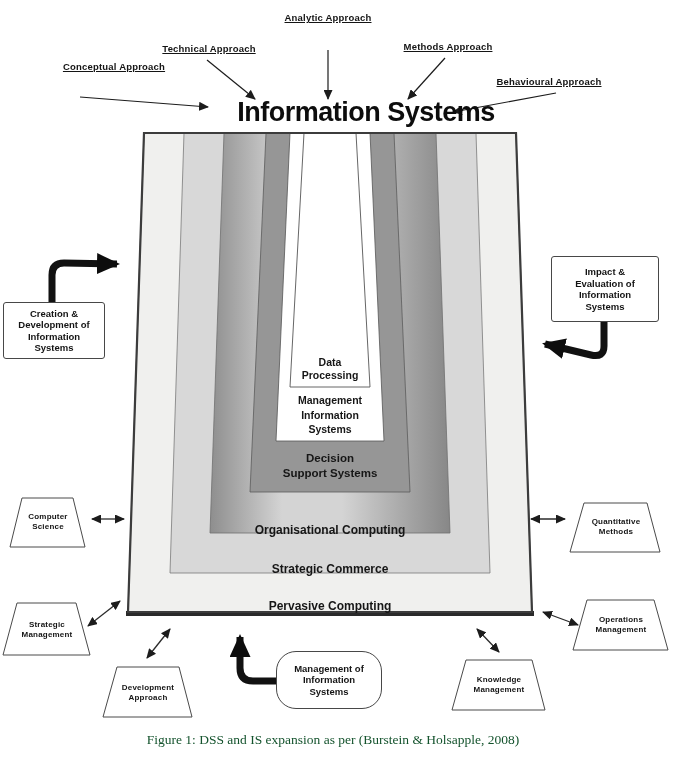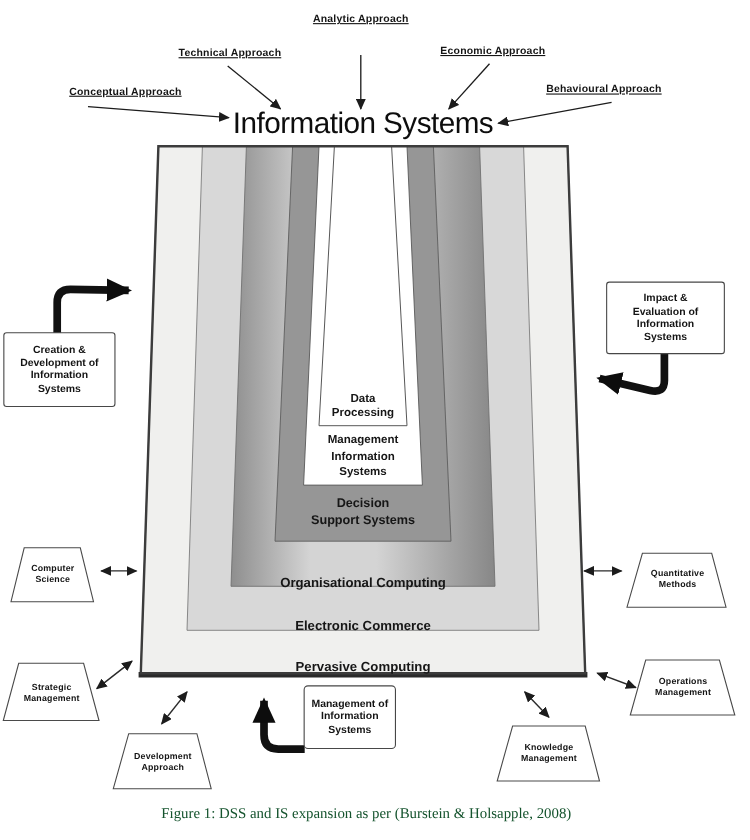--- a/index.html
+++ b/index.html
@@ -6,21 +6,21 @@
     --pervasive:#f0f0ee; --electronic:#d8d8d8;
     --organisational_left:#8e8e8e; --organisational_mid:#d4d4d4; --organisational_right:#878787;
     --dss:#969696; --white_layer:#ffffff; --outline:#3c3c3c; --arrow:#111111;
   }
   *{margin:0;padding:0;box-sizing:border-box;}
   body{background:#ffffff;font-family:"Liberation Sans",sans-serif;}
   .stage{position:relative;width:682px;height:764px;background:#fff;overflow:hidden;}
   svg.layer{position:absolute;left:0;top:0;}
   .t{position:absolute;transform:translateX(-50%);text-align:center;color:#141414;}
   .approach{font-size:9.5px;font-weight:700;text-decoration:underline;white-space:nowrap;letter-spacing:.2px;}
-  .title{font-size:27px;font-weight:400;letter-spacing:-.5px;white-space:nowrap;color:#0d0d0d;}
+  .title{font-size:27px;font-weight:700;letter-spacing:-.5px;white-space:nowrap;color:#0d0d0d;margin-left:36px;}
   .ll{font-weight:700;color:#161616;}
   .ll span{display:block;}
   .dp{font-size:10.5px;line-height:13px;}
   .mis{font-size:10.5px;line-height:14.5px;}
   .dssl{font-size:11.5px;line-height:15px;}
   .one{font-size:12px;white-space:nowrap;margin-top:12px;}
   .pbox{position:absolute;background:#fff;border:1px solid #474747;border-radius:3px;
         font-size:9.5px;line-height:11.5px;font-weight:700;text-align:center;color:#141414;
         display:flex;flex-direction:column;justify-content:center;}
   .pbox span{display:block;}
@@ -76,58 +76,58 @@
     <line x1="147" y1="658" x2="170" y2="629" stroke="#2a2a2a" stroke-width="1.3" marker-start="url(#mThin)" marker-end="url(#mThin)"></line>
     <line x1="531" y1="519" x2="565" y2="519" stroke="#2a2a2a" stroke-width="1.3" marker-start="url(#mThin)" marker-end="url(#mThin)"></line>
     <line x1="543" y1="612" x2="578" y2="625" stroke="#2a2a2a" stroke-width="1.3" marker-start="url(#mThin)" marker-end="url(#mThin)"></line>
     <line x1="477" y1="629" x2="499" y2="652" stroke="#2a2a2a" stroke-width="1.3" marker-start="url(#mThin)" marker-end="url(#mThin)"></line>
 
     <path d="M 52 304 L 52 275 Q 52 263 64 263 L 117 264" fill="none" style="stroke:var(--arrow)" stroke-width="7" stroke-linejoin="round" marker-end="url(#mThick)"></path>
     <path d="M 604 320 L 604 346 Q 604 358 591 355 L 545 344" fill="none" style="stroke:var(--arrow)" stroke-width="7" stroke-linejoin="round" marker-end="url(#mThick)"></path>
     <path d="M 277 681 L 253 681 Q 240 681 240 668 L 240 637" fill="none" style="stroke:var(--arrow)" stroke-width="7" stroke-linejoin="round" marker-end="url(#mThick)"></path>
   </svg>
 
-  <div class="t approach" style="left:114px;top:78px">Conceptual Approach</div>
+  <div class="t approach" style="left:114px;top:61px">Conceptual Approach</div>
   <div class="t approach" style="left:209px;top:43px">Technical Approach</div>
   <div class="t approach" style="left:328px;top:12px">Analytic Approach</div>
-  <div class="t approach" style="left:448px;top:41px">Economic Approach</div>
+  <div class="t approach" style="left:448px;top:41px">Methods Approach</div>
   <div class="t approach" style="left:549px;top:76px">Behavioural Approach</div>
 
   <div class="t title" style="left:330px;top:97px">Information Systems</div>
 
   <div class="t ll dp" style="left:330px;top:356px">
     <span>Data</span>
     <span>Processing</span>
   </div>
   <div class="t ll mis" style="left:330px;top:393px">
     <span>Management</span>
     <span>Information</span>
     <span>Systems</span>
   </div>
   <div class="t ll dssl" style="left:330px;top:451px">
     <span>Decision</span>
     <span>Support Systems</span>
   </div>
   <div class="t ll one" style="left:330px;top:511px">Organisational Computing</div>
-  <div class="t ll one" style="left:330px;top:550px">Electronic Commerce</div>
+  <div class="t ll one" style="left:330px;top:550px">Strategic Commerce</div>
   <div class="t ll one" style="left:330px;top:587px">Pervasive Computing</div>
 
-  <div class="pbox" style="left:3px;top:302px;width:102px;height:68px">
+  <div class="pbox" style="left:3px;top:302px;width:102px;height:57px">
     <span>Creation &amp;</span>
     <span>Development of</span>
     <span>Information</span>
     <span>Systems</span>
   </div>
   <div class="pbox" style="left:551px;top:256px;width:108px;height:66px">
     <span>Impact &amp;</span>
     <span>Evaluation of</span>
     <span>Information</span>
     <span>Systems</span>
   </div>
-  <div class="pbox" style="left:276px;top:623px;width:84px;height:58px;border-radius:4px">
+  <div class="pbox" style="left:276px;top:651px;width:106px;height:58px;border-radius:20px">
     <span>Management of</span>
     <span>Information</span>
     <span>Systems</span>
   </div>
 
   <div class="t disc" style="left:48px;top:512px">
     <span>Computer</span>
     <span>Science</span>
   </div>
   <div class="t disc" style="left:47px;top:620px">

